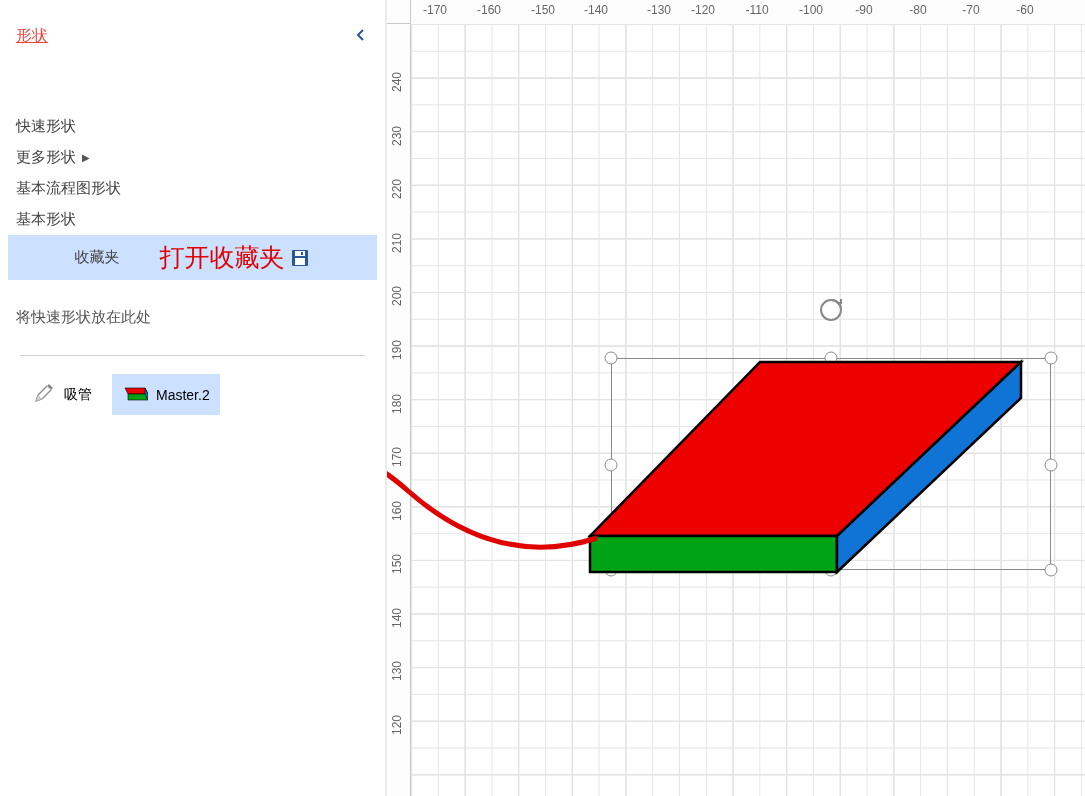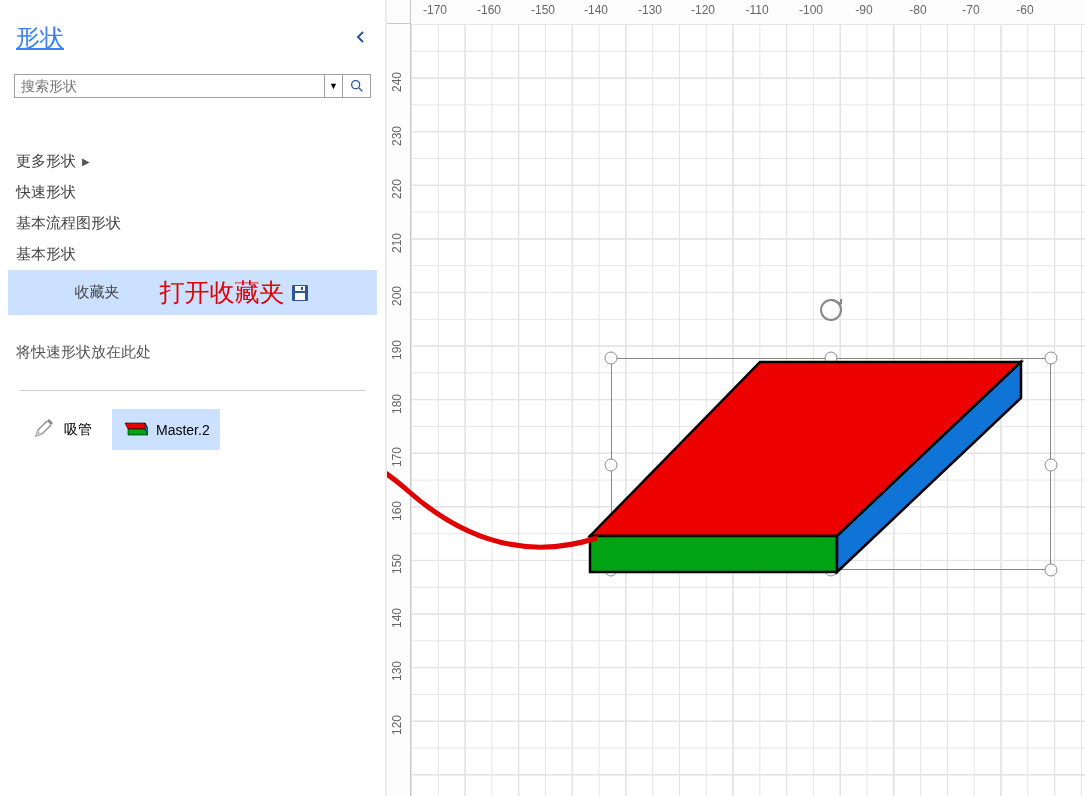--- a/index.html
+++ b/index.html
@@ -21,22 +21,22 @@
       background: #fff;
       position: relative;
     }
     .sidebar-header {
       padding: 22px 16px 12px 16px;
       display: flex;
       justify-content: space-between;
       align-items: center;
     }
     .sidebar-title {
-      font-size: 24px;
-      color: #3b82f6;
+      font-size: 16px;
+      color: #ef4444;
       font-weight: 400;
       text-decoration: underline;
     }
     .collapse-btn {
       color: #2b579a;
       font-size: 18px;
       cursor: pointer;
       padding: 4px;
     }
 
@@ -243,38 +243,28 @@
 <div class="sidebar">
   <div class="sidebar-header">
     <div class="sidebar-title">形状</div>
     <div class="collapse-btn">
       <svg width="10" height="14" viewBox="0 0 10 14">
           <path d="M8 2 L3 7 L8 12" fill="none" stroke="#2b579a" stroke-width="2"></path>
         </svg>
     </div>
   </div>
 
-  <div class="search-row">
-    <input class="search-input" placeholder="搜索形状" style="">
-    <div class="search-dropdown">▼</div>
-    <div class="search-btn">
-      <svg viewBox="0 0 24 24">
-          <circle cx="10" cy="10" r="6" fill="none" stroke="#2b579a" stroke-width="2"></circle>
-          <line x1="15" y1="15" x2="20" y2="20" stroke="#2b579a" stroke-width="2"></line>
-        </svg>
-    </div>
-  </div>
 
   <div class="category-list">
+    <div class="category-item">
+      <span>快速形状</span>
+    </div>
     <div class="category-item">
       <span>更多形状</span>
       <span class="arrow">▶</span>
-    </div>
-    <div class="category-item">
-      <span>快速形状</span>
     </div>
     <div class="category-item">
       <span>基本流程图形状</span>
     </div>
     <div class="category-item">
       <span>基本形状</span>
     </div>
     <div class="category-item selected">
       <span style="display:flex;align-items:center;">
         <span>收藏夹</span>
@@ -319,21 +309,21 @@
   </div>
 </div>
 
 <div class="canvas-area">
   <div class="ruler-corner"></div>
   <div class="ruler-h">
     <span class="tick" style="left:24px">-170</span>
     <span class="tick" style="left:78px">-160</span>
     <span class="tick" style="left:132px">-150</span>
     <span class="tick" style="left:185px">-140</span>
-    <span class="tick" style="left:239px">-130</span>
+    <span class="tick" style="left:248px">-130</span>
     <span class="tick" style="left:292px">-120</span>
     <span class="tick" style="left:346px">-110</span>
     <span class="tick" style="left:400px">-100</span>
     <span class="tick" style="left:453px">-90</span>
     <span class="tick" style="left:507px">-80</span>
     <span class="tick" style="left:560px">-70</span>
     <span class="tick" style="left:614px">-60</span>
   </div>
   <div class="ruler-v">
     <span class="tick" style="top:38px">240</span>

